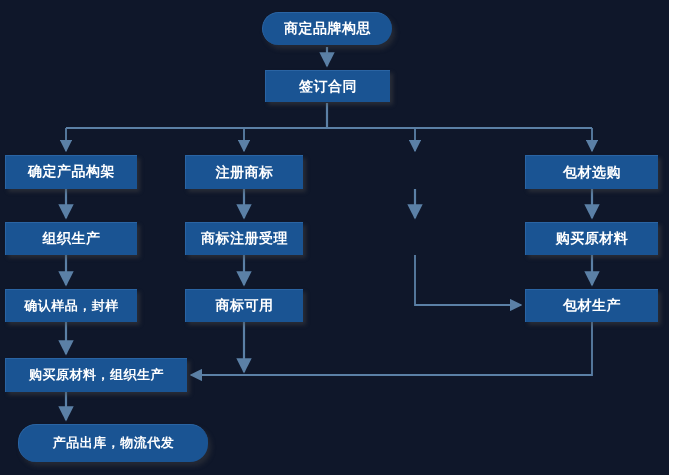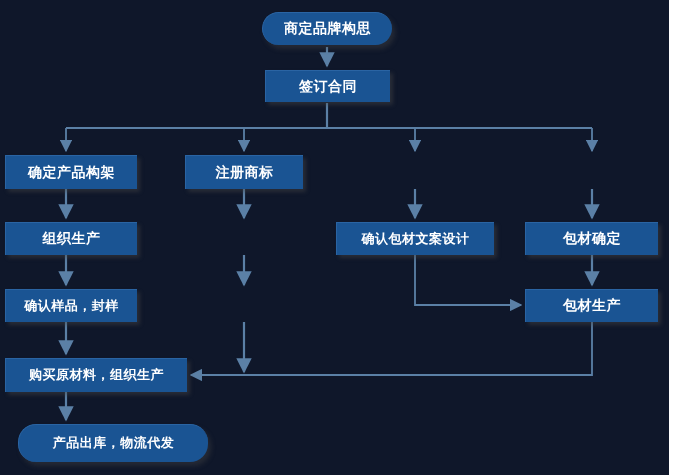--- a/index.html
+++ b/index.html
@@ -90,35 +90,37 @@
       <path d="M 592 255 L 592 285" marker-end="url(#arrow)"></path>
 
       <path stroke-width="1.8" d="M 592 322 L 592 375 L 191 375" marker-end="url(#arrow)"></path>
     </g>
   </svg>
 
   <div class="node rounded" style="left:262px; top:12px; width:130px; height:33px;">商定品牌构思</div>
 
   <div class="node" style="left:265px; top:70px; width:125px; height:32px;">签订合同</div>
 
-  <div class="node" style="left:5px; top:155px; width:132px; height:34px;">确定产品构架</div>
+  <div class="node" style="left:5px; top:155px; width:132px; height:34px;font-family:Liberation Mono, monospace;">确定产品构架</div>
 
   <div class="node" style="left:185px; top:155px; width:118px; height:34px;">注册商标</div>
 
 
+  <div class="node" style="left:525px; top:155px; width:133px; height:34px;">包材选购</div>
 
   <div class="node" style="left:5px; top:222px; width:132px; height:33px;">组织生产</div>
 
+  <div class="node" style="left:185px; top:222px; width:118px; height:33px;">商标注册受理</div>
 
-  <div class="node small" style="left:336px; top:222px; width:158px; height:33px;">确认包材文案设计</div>
 
-  <div class="node" style="left:525px; top:222px; width:133px; height:33px;">包材确定</div>
+  <div class="node" style="left:525px; top:222px; width:133px; height:33px;">购买原材料</div>
 
   <div class="node small" style="left:5px; top:289px; width:132px; height:33px;">确认样品，封样</div>
 
+  <div class="node" style="left:185px; top:289px; width:118px; height:33px;">商标可用</div>
 
   <div class="node" style="left:525px; top:289px; width:133px; height:33px;">包材生产</div>
 
   <div class="node small" style="left:5px; top:358px; width:182px; height:34px;">购买原材料，组织生产</div>
 
   <div class="node rounded small" style="left:18px; top:424px; width:190px; height:38px;">产品出库，物流代发</div>
 
 </div>
 
 </body></html>

